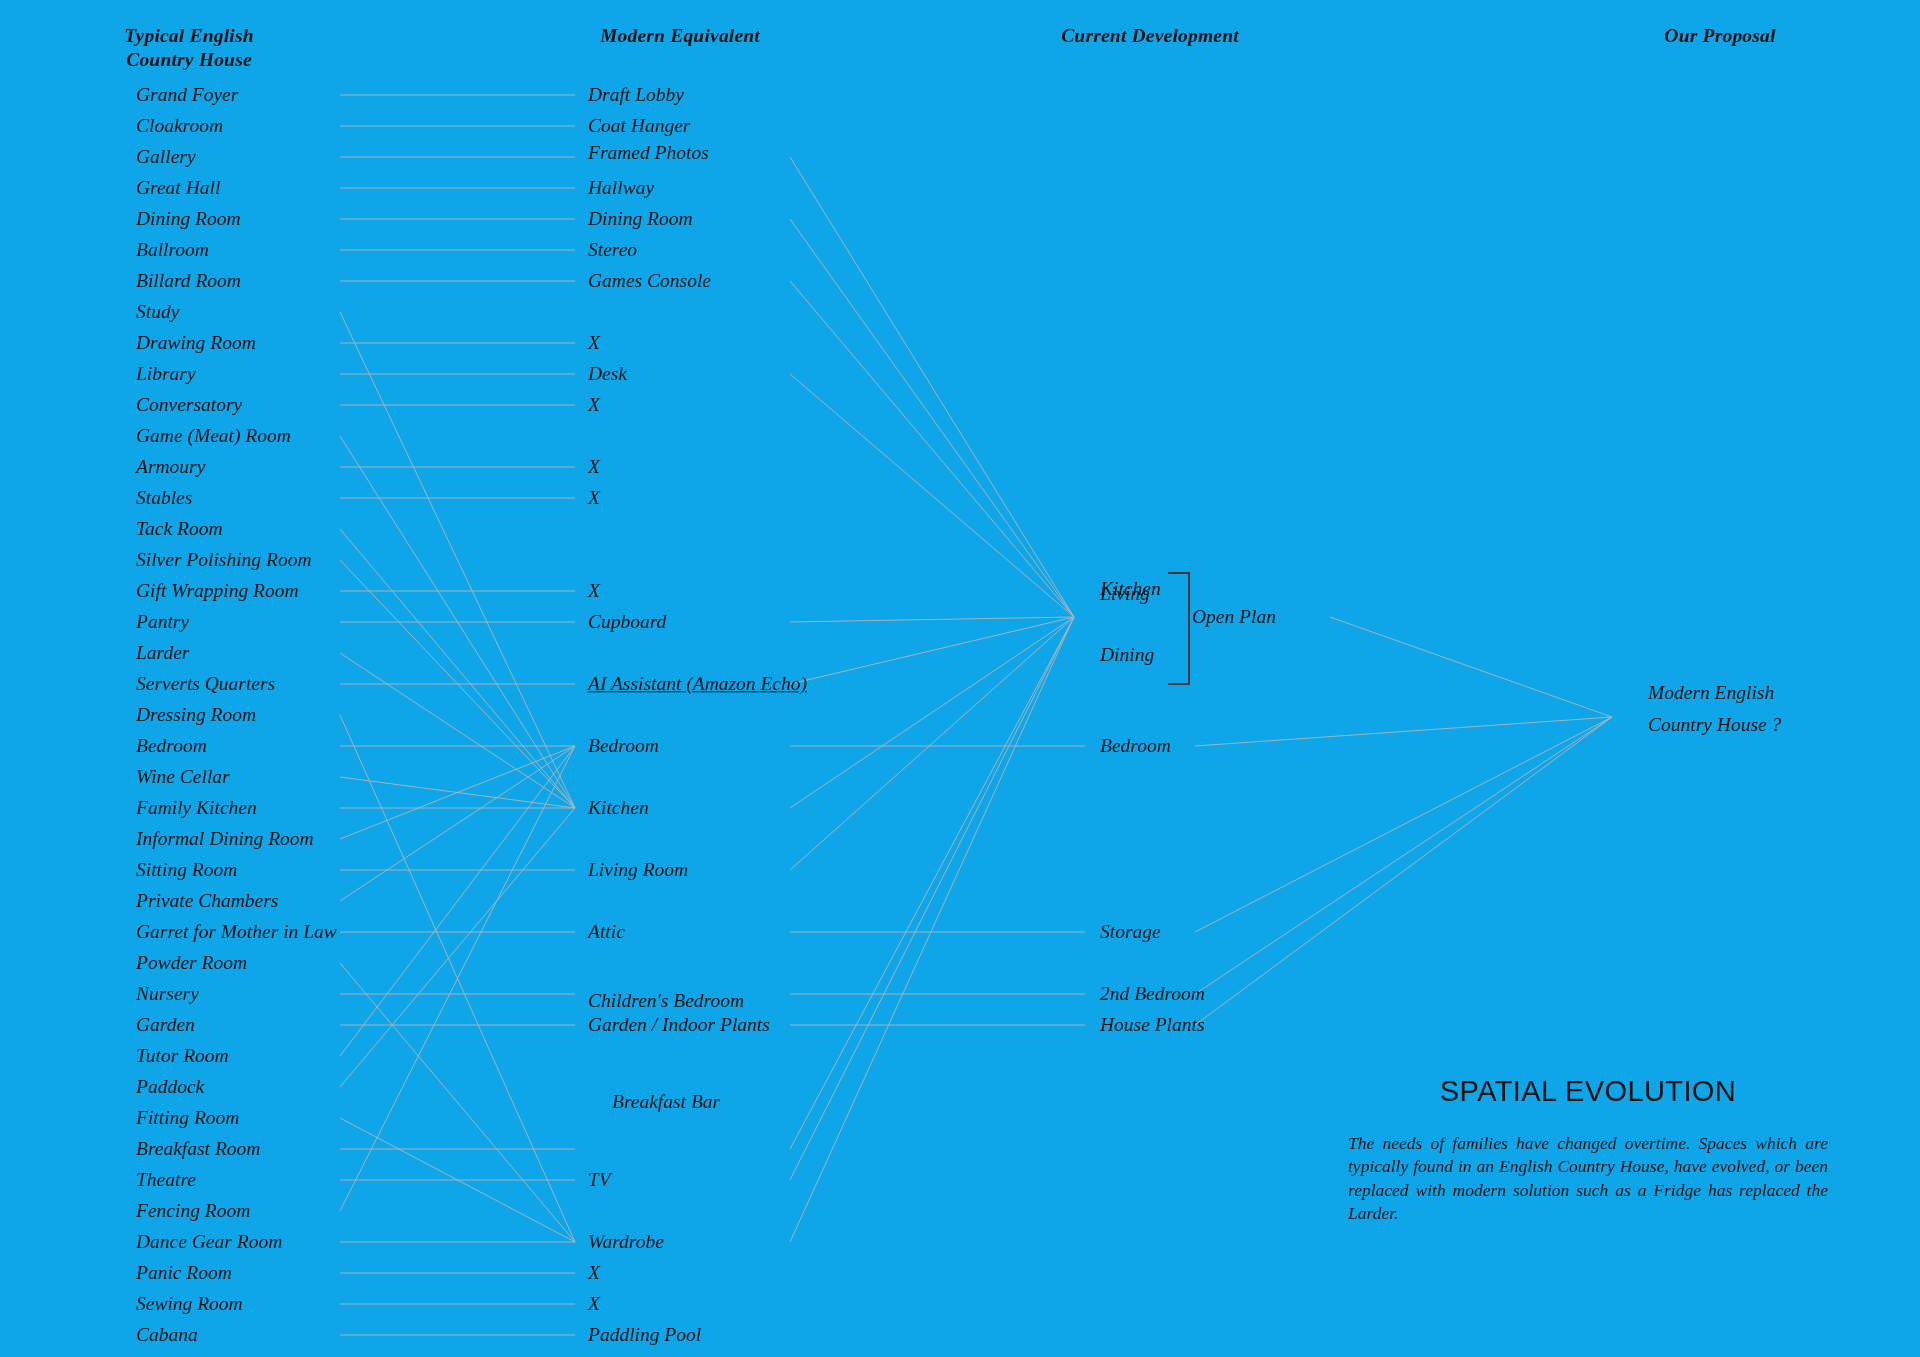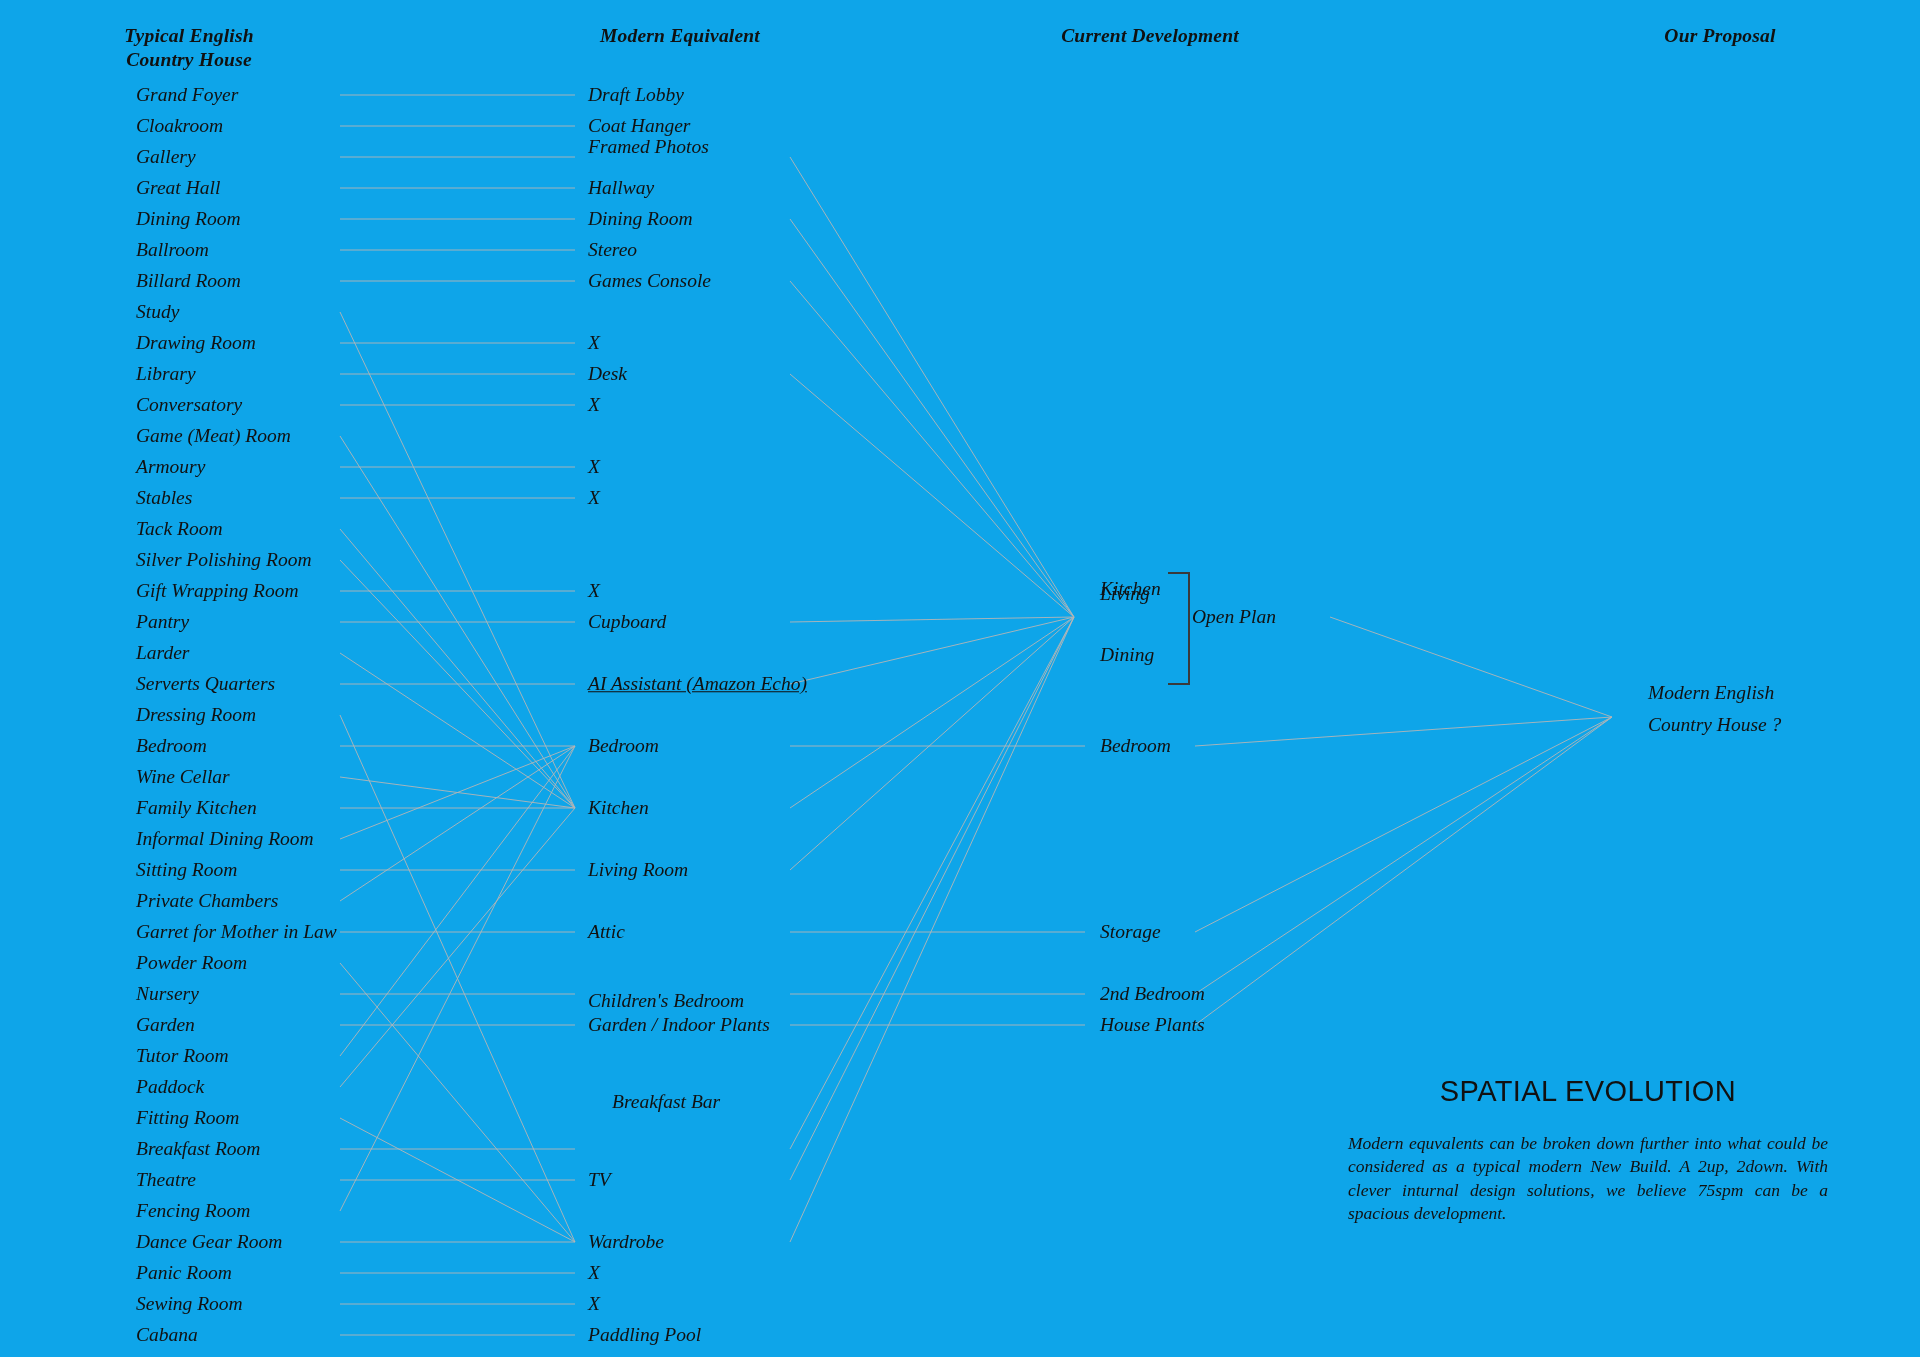--- a/index.html
+++ b/index.html
@@ -214,21 +214,21 @@
       <div class="item" style="top: 1180px;">Theatre</div>
       <div class="item" style="top: 1211px;">Fencing Room</div>
       <div class="item" style="top: 1242px;">Dance Gear Room</div>
       <div class="item" style="top: 1273px;">Panic Room</div>
       <div class="item" style="top: 1304px;">Sewing Room</div>
       <div class="item" style="top: 1335px;">Cabana</div>
     </div>
   <div class="col2" id="col2">
       <div class="item" style="top: 95px;">Draft Lobby</div>
       <div class="item" style="top: 126px;">Coat Hanger</div>
-      <div class="item" style="top: 147px; text-align: center;">Framed Photos</div>
+      <div class="item" style="top: 153px; text-align: center;">Framed Photos</div>
       <div class="item" style="top: 188px;">Hallway</div>
       <div class="item" style="top: 219px;">Dining Room</div>
       <div class="item" style="top: 250px;">Stereo</div>
       <div class="item" style="top: 281px;">Games Console</div>
       <div class="item" style="top: 343px;">X</div>
       <div class="item" style="top: 374px;">Desk</div>
       <div class="item" style="top: 405px;">X</div>
       <div class="item" style="top: 467px;">X</div>
       <div class="item" style="top: 498px;">X</div>
       <div class="item" style="top: 591px;">X</div>
@@ -258,16 +258,16 @@
     </div>
 
   <div id="bracket"></div>
   <div id="open-plan-label">Open Plan</div>
 
   <div id="proposal-block">Modern English
 Country House ?</div>
 
   <div id="caption">
     <h1 id="caption-title">SPATIAL EVOLUTION</h1>
-    <p class="caption-para">Modern equvalents can be broken down further into what could be considered as a typical modern New Build. A 2up, 2down. With clever inturnal design solutions, we believe 75spm can be a spacious development.</p>
+    <p class="caption-para">The needs of families have changed overtime. Spaces which are typically found in an English Country House, have evolved, or been replaced with modern solution such as a Fridge has replaced the Larder.</p>
   </div>
 
 </div>
 
 </body></html>

